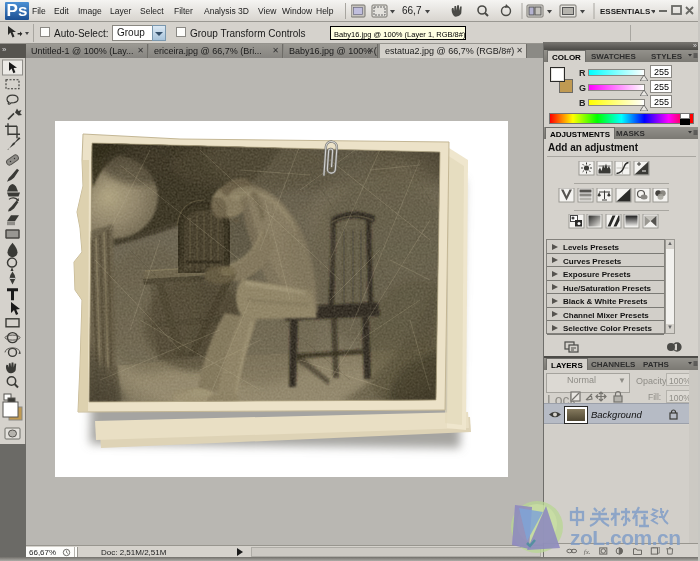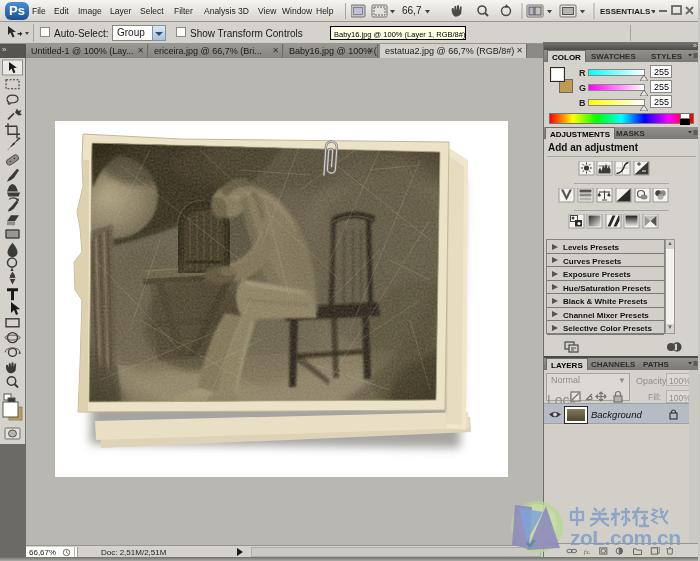--- a/index.html
+++ b/index.html
@@ -27,21 +27,21 @@
 #tooltip{left:330px;top:26px;width:136px;height:14px;background:#ffffe1;border:1px solid #000;font-size:7.5px;color:#000;padding:3px 0 0 3px;white-space:nowrap;z-index:50;overflow:hidden}
 .cb{position:absolute;width:10px;height:10px;background:#fdfdfb;border:1px solid #8a8883;top:5px}
 .vline{position:absolute;width:1px;background:#a8a6a0}
 .preset{position:absolute;left:0;width:117px;height:13.5px;border-bottom:1px solid #7b7a75;font-size:8px;font-weight:bold;color:#111;padding:3px 0 0 16px;white-space:nowrap;overflow:hidden}
 .preset::before{content:"";position:absolute;left:5px;top:3.5px;border-left:6px solid #55534f;border-top:3.5px solid transparent;border-bottom:3.5px solid transparent}
 </style></head>
 <body>
 <div id="app">
 
   <div id="menubar" class="abs">
-    <div class="abs" style="left:5px;top:2px;width:24px;height:18px;border-radius:6px;background:linear-gradient(#4a8fd4,#1c4f92);color:#fff;font-size:13px;font-weight:bold;text-align:center;line-height:18px">Ps</div>
+    <div class="abs" style="left:5px;top:2px;width:24px;height:18px;border-radius:1px;background:linear-gradient(#4a8fd4,#1c4f92);color:#fff;font-size:17px;font-weight:bold;text-align:center;line-height:18px">Ps</div>
     <div class="menuitem" style="left:32px">File</div>
     <div class="menuitem" style="left:54px">Edit</div>
     <div class="menuitem" style="left:78px">Image</div>
     <div class="menuitem" style="left:110px">Layer</div>
     <div class="menuitem" style="left:140px">Select</div>
     <div class="menuitem" style="left:174px">Filter</div>
     <div class="menuitem" style="left:204px">Analysis</div>
     <div class="menuitem" style="left:238px">3D</div>
     <div class="menuitem" style="left:258px">View</div>
     <div class="menuitem" style="left:282px">Window</div>
@@ -95,21 +95,21 @@
     </svg>
     <div class="vline" style="left:33px;top:2px;height:18px"></div>
     <div class="cb" style="left:40px"></div>
     <div class="abs" style="left:54px;top:6px;font-size:10px;color:#1a1a1a">Auto-Select:</div>
     <div class="abs" style="left:112px;top:3px;width:54px;height:16px;background:#fff;border:1px solid #898781;font-size:10px;color:#1a1a1a;padding:1px 0 0 4px">Group</div>
     <div class="abs" style="left:152px;top:3px;width:14px;height:16px;background:linear-gradient(#dce9f4,#a8c3da);border:1px solid #7a97ad"></div>
     <svg class="abs" style="left:154px;top:9px" width="10" height="6">
         <path d="M1 1 l8 0 -4 4z" fill="#35506b"></path>
       </svg>
     <div class="cb" style="left:176px"></div>
-    <div class="abs" style="left:190px;top:6px;font-size:10px;color:#1a1a1a">Show Transform Controls</div>
+    <div class="abs" style="left:190px;top:6px;font-size:10px;color:#1a1a1a">Group Transform Controls</div>
 
     <svg class="abs" style="left:335px;top:2px" width="130" height="18" viewBox="0 0 130 18">
       <g stroke="#8f8d88" stroke-width="1.2" fill="#a5a39d">
         <g transform="translate(0 3)">
             <line x1="1" y1="1" x2="9" y2="1"></line>
             <rect x="2" y="3" width="2.5" height="8"></rect>
             <rect x="6" y="3" width="2.5" height="5"></rect>
           </g>
         <g transform="translate(14 3)">
             <line x1="1" y1="6" x2="9" y2="6"></line>
@@ -638,21 +638,21 @@
       <div class="ptab active" style="left:2px">LAYERS</div>
       <div class="ptab" style="left:43px">CHANNELS</div>
       <div class="ptab" style="left:95px">PATHS</div>
       <svg class="pmenu" viewBox="0 0 10 6">
           <path d="M0 1 l4 0 -2 2.5z" fill="#333"></path>
           <path d="M5.5 0 h4 M5.5 2 h4 M5.5 4 h4" stroke="#333" stroke-width="1"></path>
         </svg>
     </div>
 
     <div class="abs" style="left:0;top:328px;width:157px;height:187px;background:#d5d2cc">
-      <div class="abs" style="left:2px;top:3px;width:84px;height:28px;background:#dcd9d3;border:1px solid #a5a39d;font-size:9px;color:#8f8d87;padding:1px 0 0 4px">Normal</div>
+      <div class="abs" style="left:2px;top:3px;width:84px;height:20px;background:#dcd9d3;border:1px solid #a5a39d;font-size:9px;color:#8f8d87;padding:1px 0 0 20px">Normal</div>
       <div class="abs" style="left:74px;top:6px;color:#8f8d87;font-size:8px">▼</div>
       <div class="abs grayt" style="left:92px;top:6px;font-size:9px">Opacity:</div>
       <div class="abs" style="left:122px;top:3px;width:25px;height:13px;background:#dcd9d3;border:1px solid #b5b3ad;font-size:8.5px;color:#8f8d87;padding:2px 0 0 2px">100%</div>
       <div class="abs grayt" style="left:149px;top:5px;font-size:8px">▸</div>
       <div class="abs grayt" style="left:3px;top:22px;font-size:14px">Lock:</div>
       <svg class="abs" style="left:26px;top:20px" width="64" height="13" viewBox="0 0 64 13">
         <g stroke="#75736e" fill="none" stroke-width="1.2">
           <rect x="1" y="2" width="9" height="9" fill="#e8e6e1"></rect>
           <path d="M2 10 L9 3 M16 10 l6-6 m-5 6 l5-1 -1-5"></path>
           <path d="M31 2 v9 M26.5 6.5 h9 M29 4 l2-2 2 2 M29 9 l2 2 2-2 M28 4.5 l-2 2 2 2 M34 4.5 l2 2 -2 2"></path>

